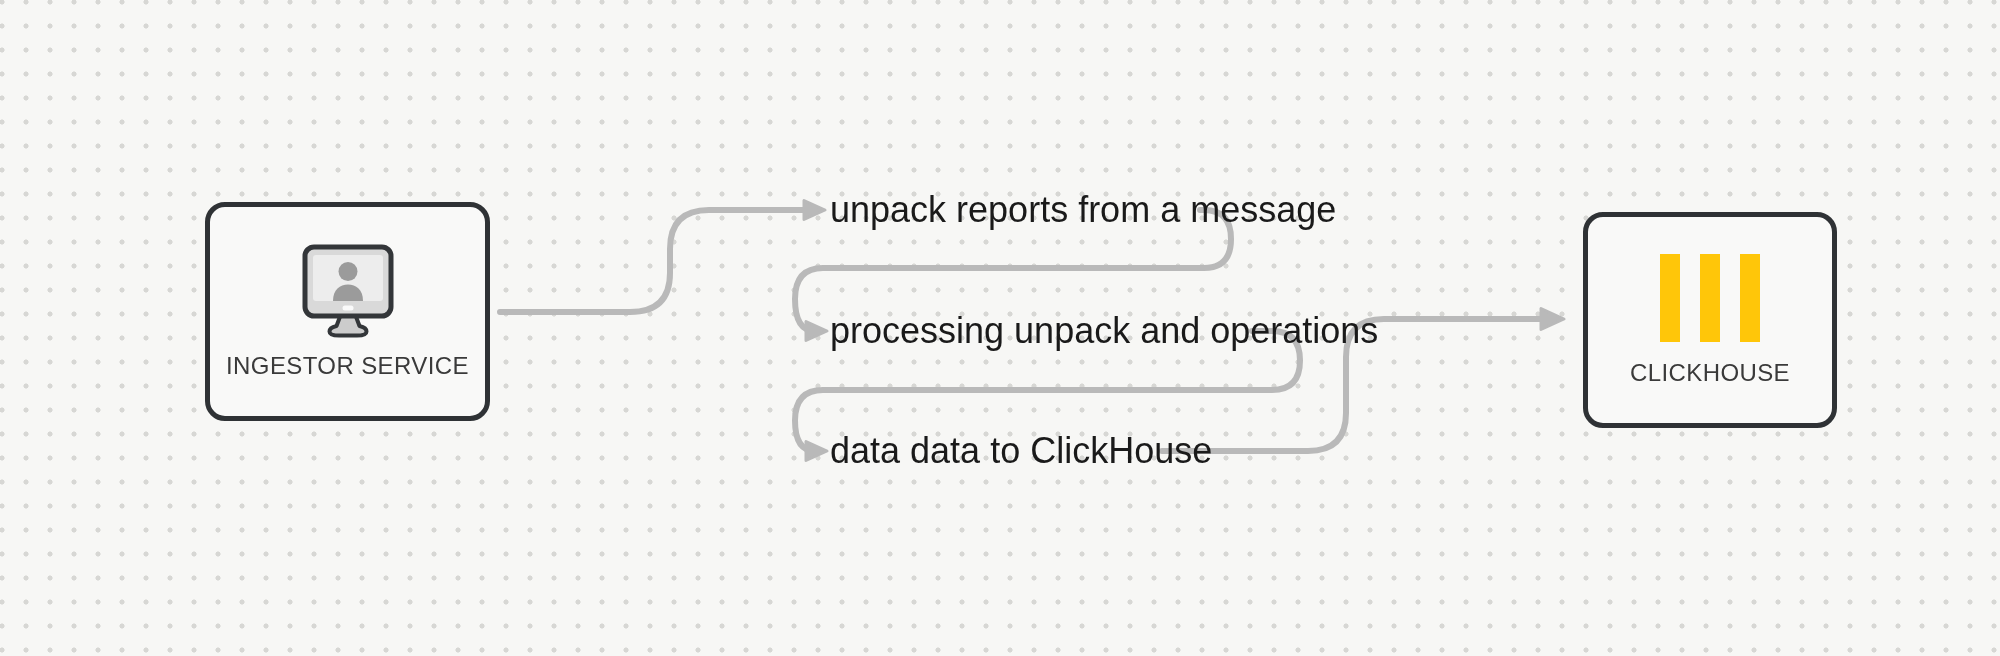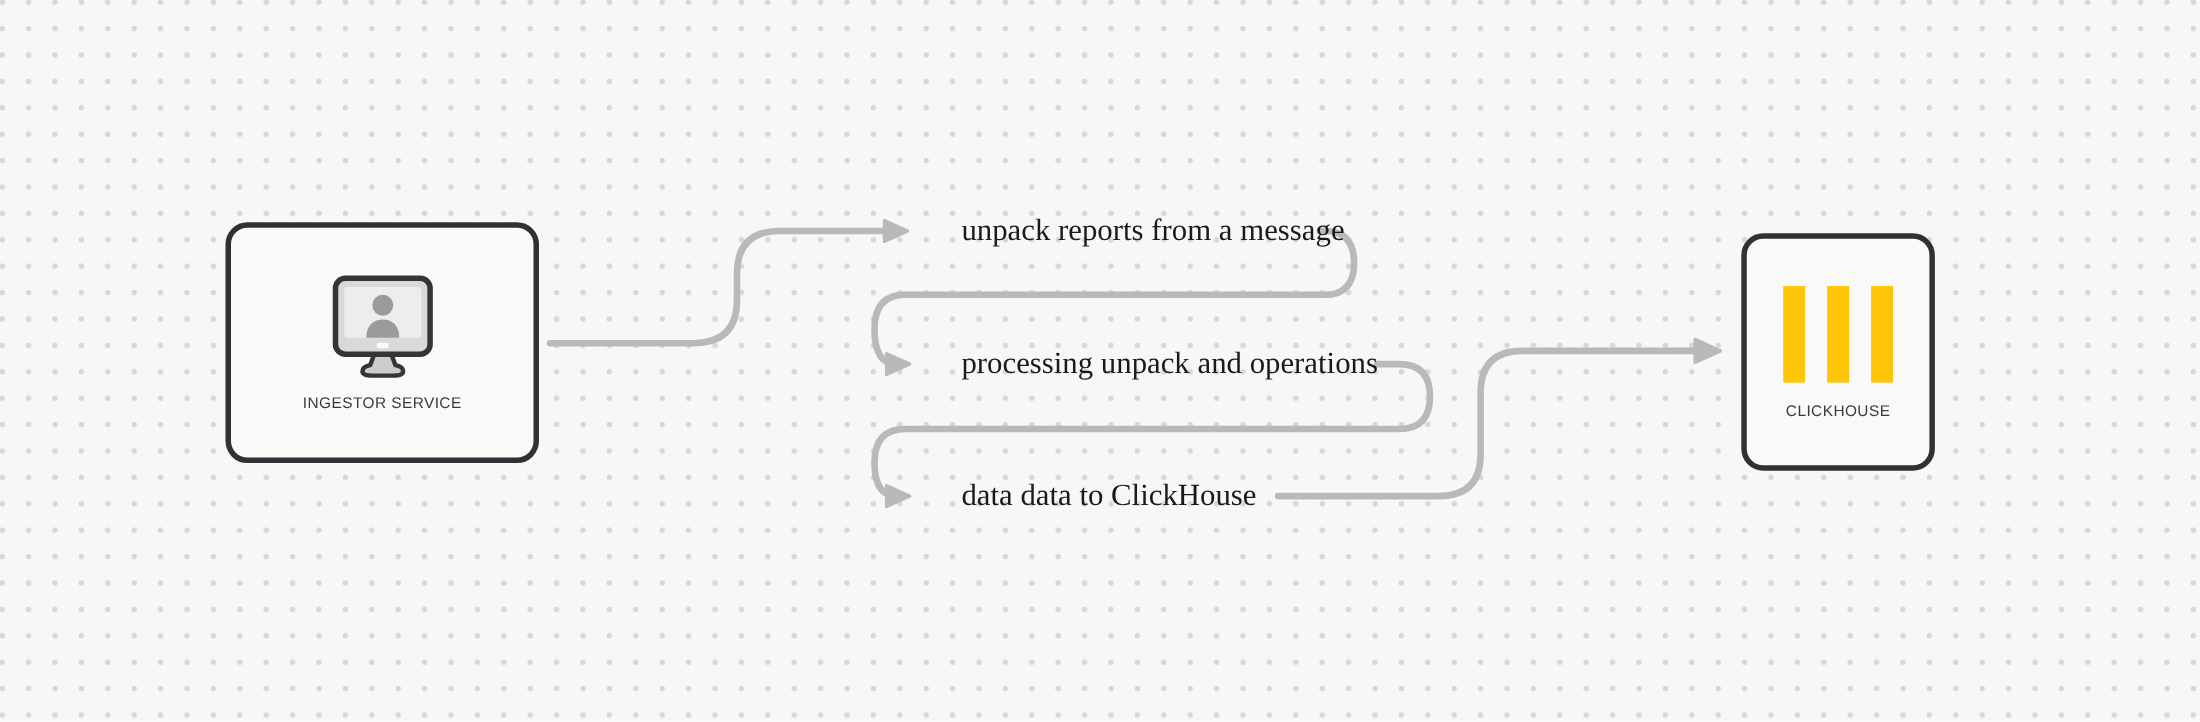--- a/index.html
+++ b/index.html
@@ -39,36 +39,35 @@
     box-sizing: border-box;
     background: var(--node-fill, #f9f9f8);
     border: 5px solid var(--node-border, #2f3235);
     border-radius: 20px;
     display: flex;
     flex-direction: column;
     align-items: center;
     justify-content: center;
   }
   #node-ingestor { left: 205px; top: 202px; width: 285px; height: 219px; gap: 12px; }
-  #node-clickhouse { left: 1583px; top: 212px; width: 176px; height: 216px; gap: 17px; }
+  #node-clickhouse { left: 1583px; top: 212px; width: 254px; height: 216px; gap: 17px; }
   .node-label {
-    font-size: 14px;
+    font-size: 24px;
     letter-spacing: 0.4px;
     color: var(--node-label, #3a3a3a);
     white-space: nowrap;
   }
   .step-label {
     position: absolute;
-    left: 874px;
+    left: 830px;
     transform: translateY(-50%);
-    font-size: 28px;
+    font-size: 36px;
     line-height: 32px;
     color: var(--label-text, #1a1a1a);
     white-space: nowrap;
-    font-family: Liberation Serif, serif;
   }
   #step-1 { top: 210px; }
   #step-2 { top: 331px; }
   #step-3 { top: 451px; }
   .ch-bar { fill: var(--clickhouse-yellow, #ffc609); }
 </style>
 </head>
 <body>
 
 <div class="canvas">

